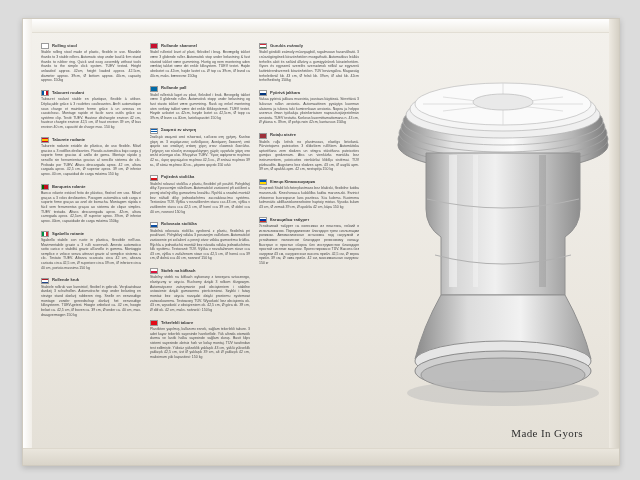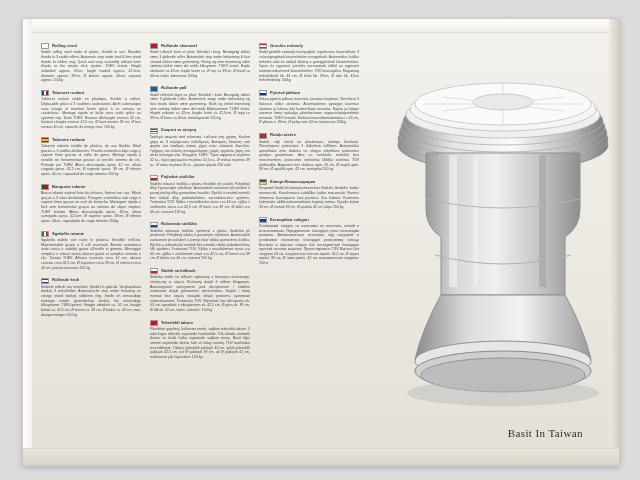--- a/index.html
+++ b/index.html
@@ -282,15 +282,15 @@
           <path d="M78 236 Q60 268 52 300 L228 300 Q220 268 202 236 Z" fill="url(#gbase)" stroke="#8f8f8f" stroke-width="1"></path>
           <ellipse cx="140" cy="302" rx="88" ry="20" fill="#e6e6e6" stroke="#8f8f8f" stroke-width="1"></ellipse>
           <ellipse cx="140" cy="312" rx="88" ry="20" fill="#cfcfcf" stroke="#8a8a8a" stroke-width="1"></ellipse>
           <ellipse cx="140" cy="316" rx="82" ry="17" fill="#bdbdbd" stroke="#888" stroke-width=".8"></ellipse>
         </g>
 
         <ellipse cx="140" cy="334" rx="96" ry="13" fill="#b9b9b9" opacity=".45"></ellipse>
       </svg>
     </div>
 
-    <div class="madein">Basit In Taiwan</div>
+    <div class="madein">Made In Gyors</div>
   </div>
 </div>
 
 </body></html>

